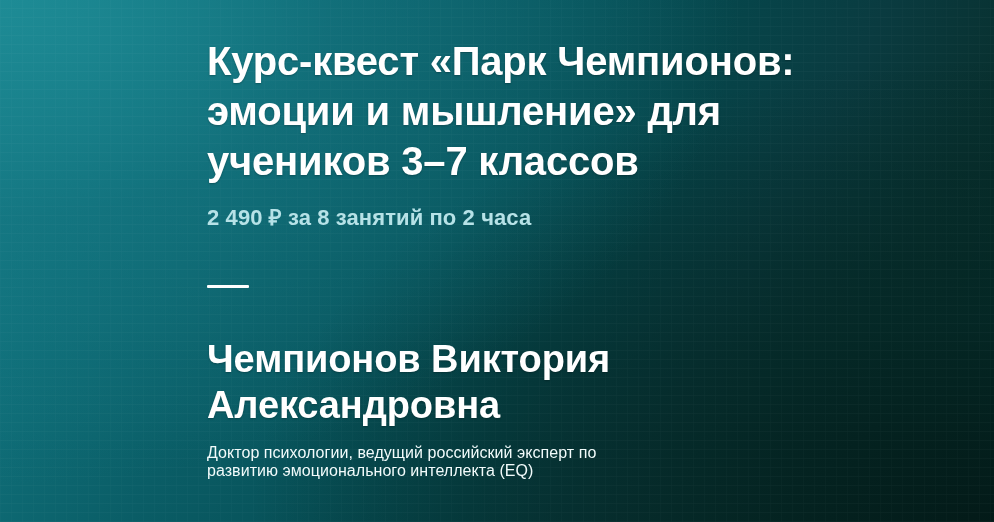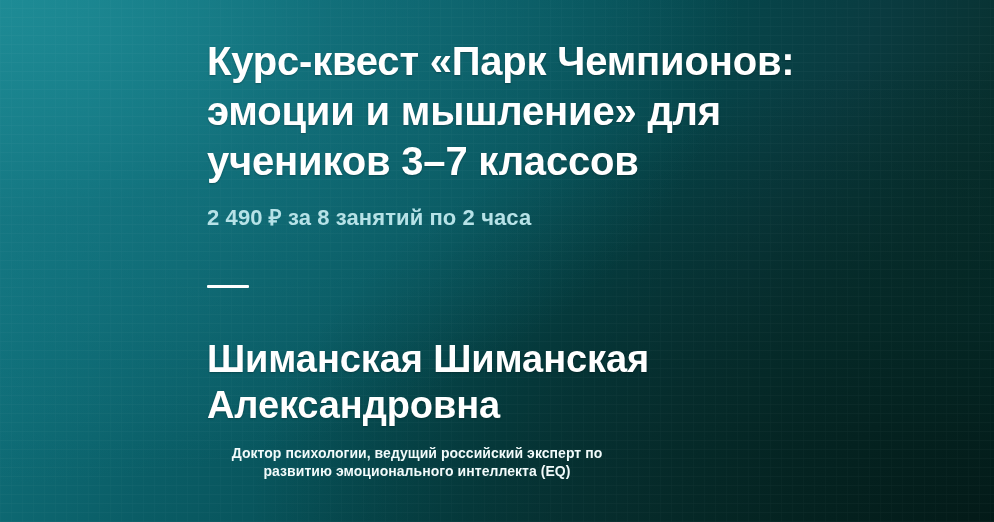--- a/index.html
+++ b/index.html
@@ -104,39 +104,38 @@
     letter-spacing: -0.1px;
     text-shadow: 0 1px 2px rgba(0,0,0,0.25);
   }
 
   .speaker-bio {
     position: absolute;
     top: 444px;
     left: 0;
     width: 420px;
     color: #f2fbfb;
-    font-size: 14px;
+    font-size: 16px;
     line-height: 18px;
-    font-weight: 700;
+    font-weight: 400;
     letter-spacing: 0.05px;
-    text-align: center;
   }
 </style>
 </head>
 <body>
 
 <div id="slide">
 
   <div id="content">
 
     <h1 class="course-title">Курс-квест «Парк Чемпионов: эмоции и мышление» для учеников 3–7 классов</h1>
 
     <div class="course-price">2 490 ₽ за 8 занятий по 2 часа</div>
 
     <div class="divider"></div>
 
-    <h2 class="speaker-name">Шиманская Шиманская Александровна</h2>
+    <h2 class="speaker-name">Чемпионов Виктория Александровна</h2>
 
     <p class="speaker-bio">Доктор психологии, ведущий российский эксперт по развитию эмоционального интеллекта (EQ)</p>
 
   </div>
 
 </div>
 
 </body></html>

